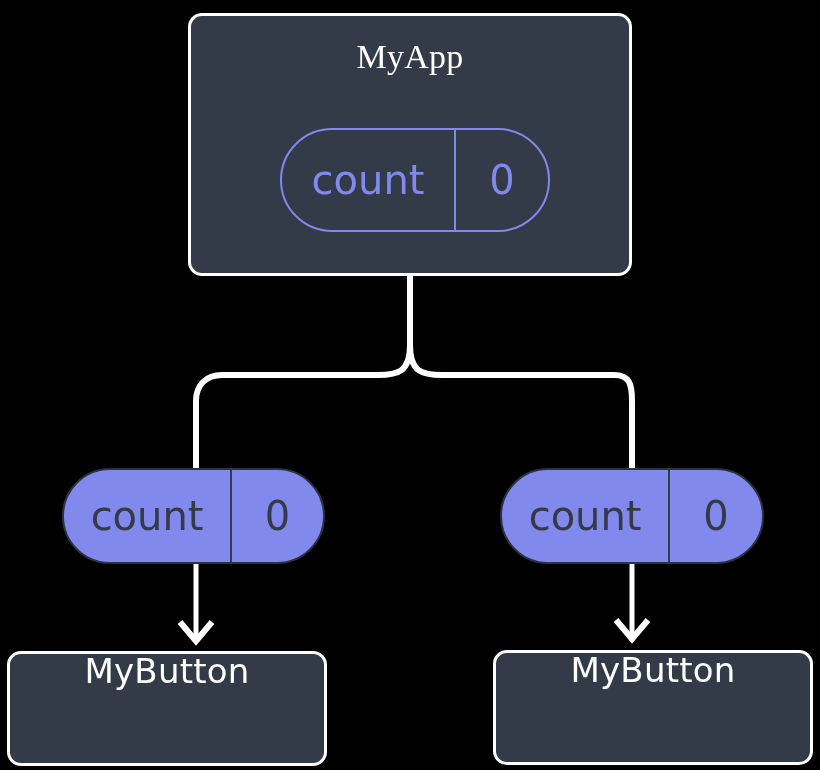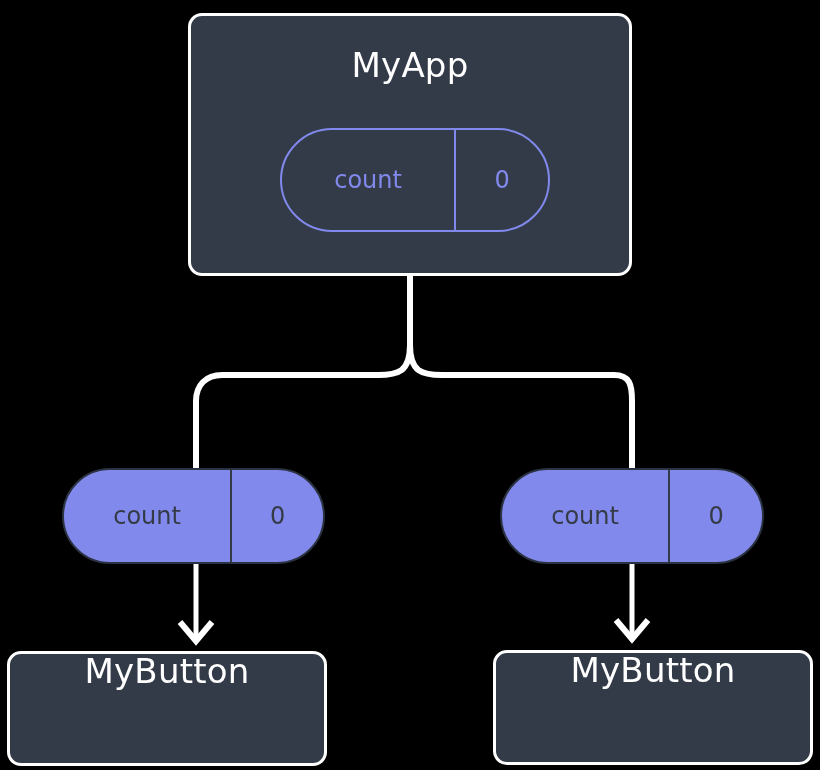--- a/index.html
+++ b/index.html
@@ -48,21 +48,21 @@
   }
 
   
   #root-node {
     left: 188px;
     top: 13px;
     width: 444px;
     height: 263px;
     justify-content: flex-start;
   }
-  #root-node .node-title { margin-top: 32px; }
+  #root-node .node-title { margin-top: 24px; font-family: Liberation Serif, serif; }
 
   
   .leaf-node {
     justify-content: flex-start;
   }
   #leaf-node-left {
     left: 7px;
     top: 651px;
     width: 320px;
     height: 115px;
@@ -81,21 +81,21 @@
     display: flex;
     align-items: stretch;
     border-radius: 999px;
     overflow: hidden;
   }
   .pill .pill-key,
   .pill .pill-val {
     display: flex;
     align-items: center;
     justify-content: center;
-    font-size: 24px;
+    font-size: 40px;
     line-height: 1;
     white-space: nowrap;
   }
 
   
   .pill-outline {
     border: 2px solid #8189ec;
     background: transparent;
   }
   .pill-outline .pill-key,

